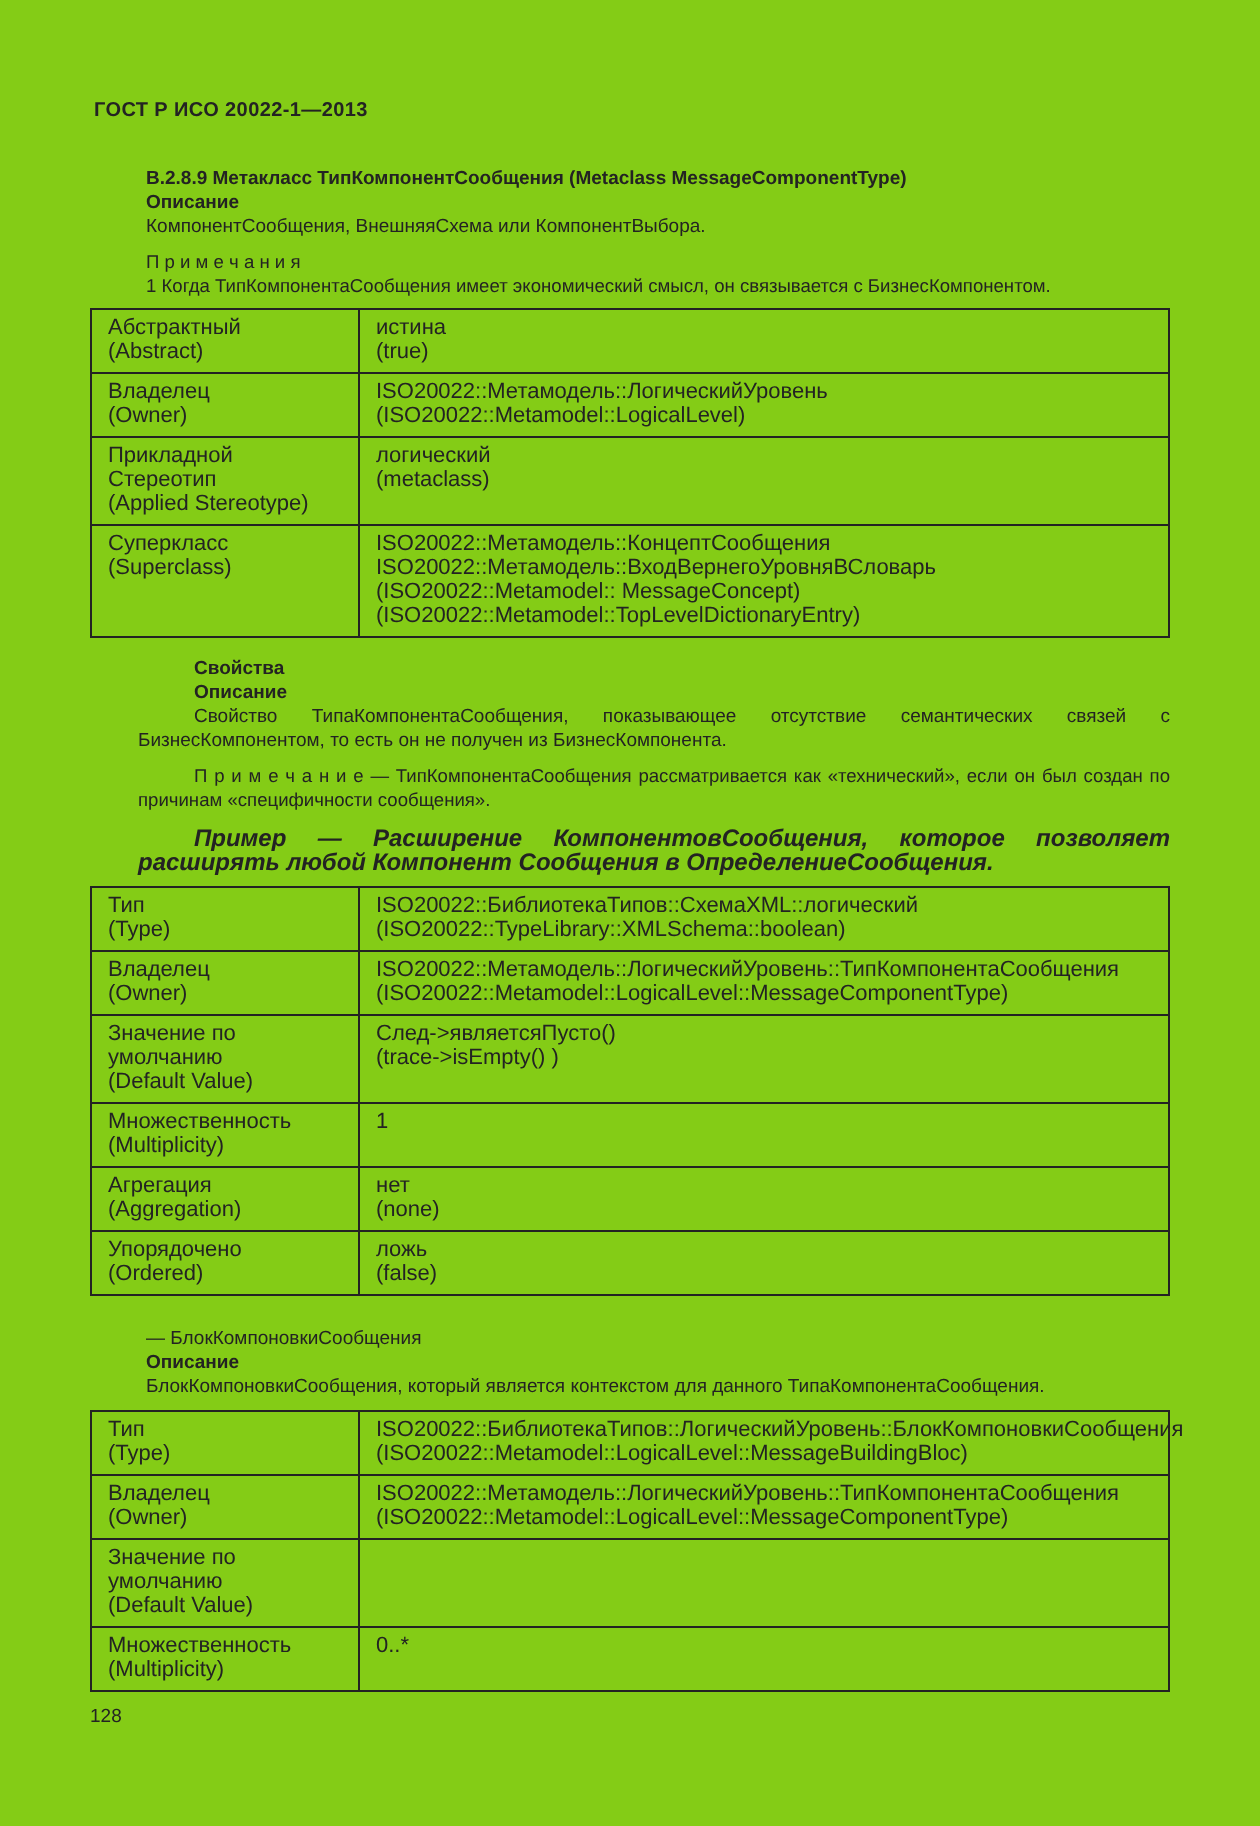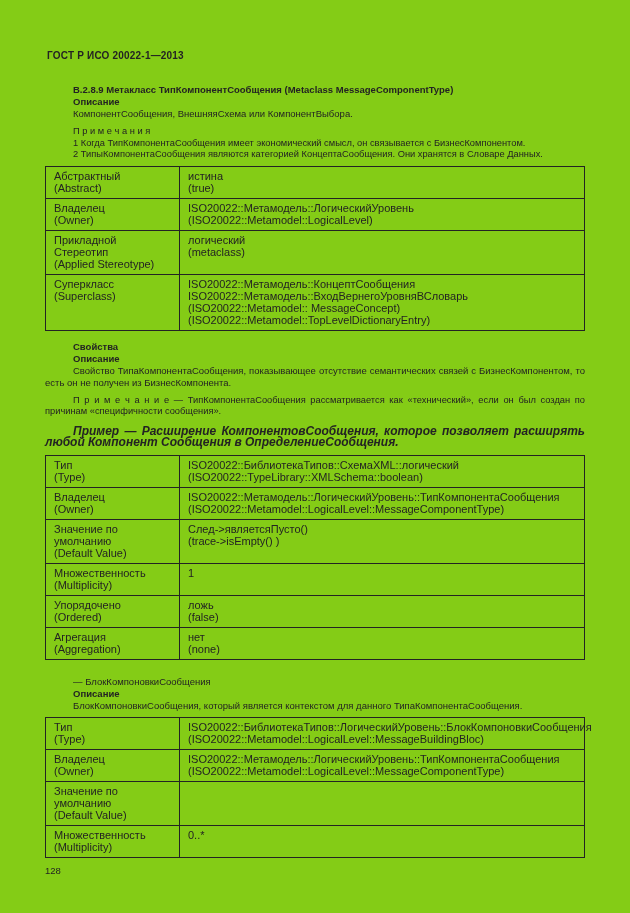--- a/index.html
+++ b/index.html
@@ -22,21 +22,21 @@
   .indent{text-indent:28px;}
   .bold{font-weight:bold;}
   .just{text-align:justify;}
   .small{font-size:9.3px;line-height:11.5px;}
   .notes-block{margin-top:6px;}
   .example{
     font-weight:bold;font-style:italic;
     font-size:12px;line-height:11.5px;margin-top:8px;
   }
   .prop-note{margin-top:6px;}
-  .props-block{margin-top:10px;}
+  .props-block{margin-top:10px;margin-left:24px;}
   .bb-block{margin-top:16px;}
   table.attrs{
     border-collapse:collapse;width:100%;
     font-size:11px;line-height:12px;color:#232323;
     table-layout:fixed;
   }
   table.attrs td{
     border:1px solid #232323;
     vertical-align:top;
     padding:3px 8px 4px 8px;
@@ -56,21 +56,20 @@
 
   <p class="doc-header">ГОСТ Р ИСО 20022-1—2013</p>
 
   <p class="body-line bold indent">В.2.8.9 Метакласс ТипКомпонентСообщения (Metaclass MessageComponentType)</p>
   <p class="body-line bold indent">Описание</p>
   <p class="body-line indent">КомпонентСообщения, ВнешняяСхема или КомпонентВыбора.</p>
 
   <div class="notes-block">
     <p class="small indent">П р и м е ч а н и я</p>
     <p class="small indent just">1 Когда ТипКомпонентаСообщения имеет экономический смысл, он связывается с БизнесКомпонентом.</p>
-    <p class="small indent just">2 ТипыКомпонентаСообщения являются категорией КонцептаСообщения. Они хранятся в Словаре Данных.</p>
   </div>
 
   <table class="attrs t1">
     <tbody>
       <tr>
         <td class="c1">
           <div>Абстрактный</div>
           <div>(Abstract)</div>
         </td>
         <td>
@@ -157,36 +156,36 @@
         <td class="c1">
           <div>Множественность</div>
           <div>(Multiplicity)</div>
         </td>
         <td>
             <div>1</div>
           </td>
       </tr>
       <tr>
         <td class="c1">
+          <div>Агрегация</div>
+          <div>(Aggregation)</div>
+        </td>
+        <td>
+            <div>нет</div>
+            <div>(none)</div>
+          </td>
+      </tr>
+      <tr>
+        <td class="c1">
           <div>Упорядочено</div>
           <div>(Ordered)</div>
         </td>
         <td>
             <div>ложь</div>
             <div>(false)</div>
-          </td>
-      </tr>
-      <tr>
-        <td class="c1">
-          <div>Агрегация</div>
-          <div>(Aggregation)</div>
-        </td>
-        <td>
-            <div>нет</div>
-            <div>(none)</div>
           </td>
       </tr>
     </tbody>
   </table>
 
   <div class="bb-block">
     <p class="body-line indent">— БлокКомпоновкиСообщения</p>
     <p class="body-line bold indent">Описание</p>
     <p class="body-line indent just">БлокКомпоновкиСообщения, который является контекстом для данного ТипаКомпонентаСообщения.</p>
   </div>

